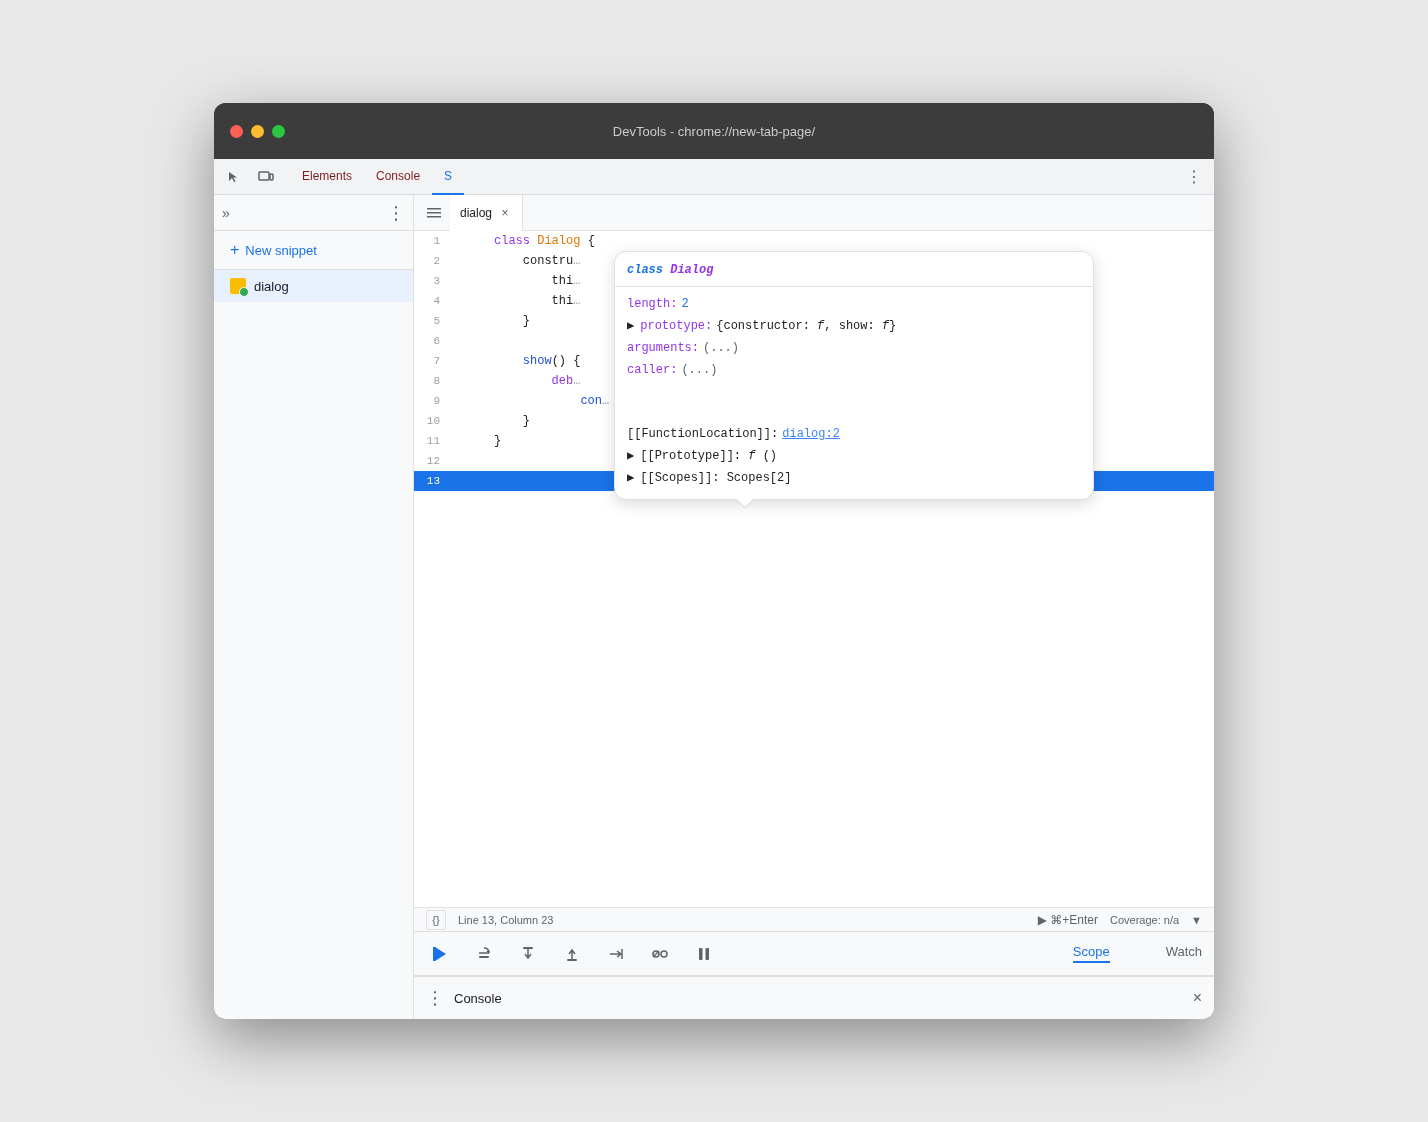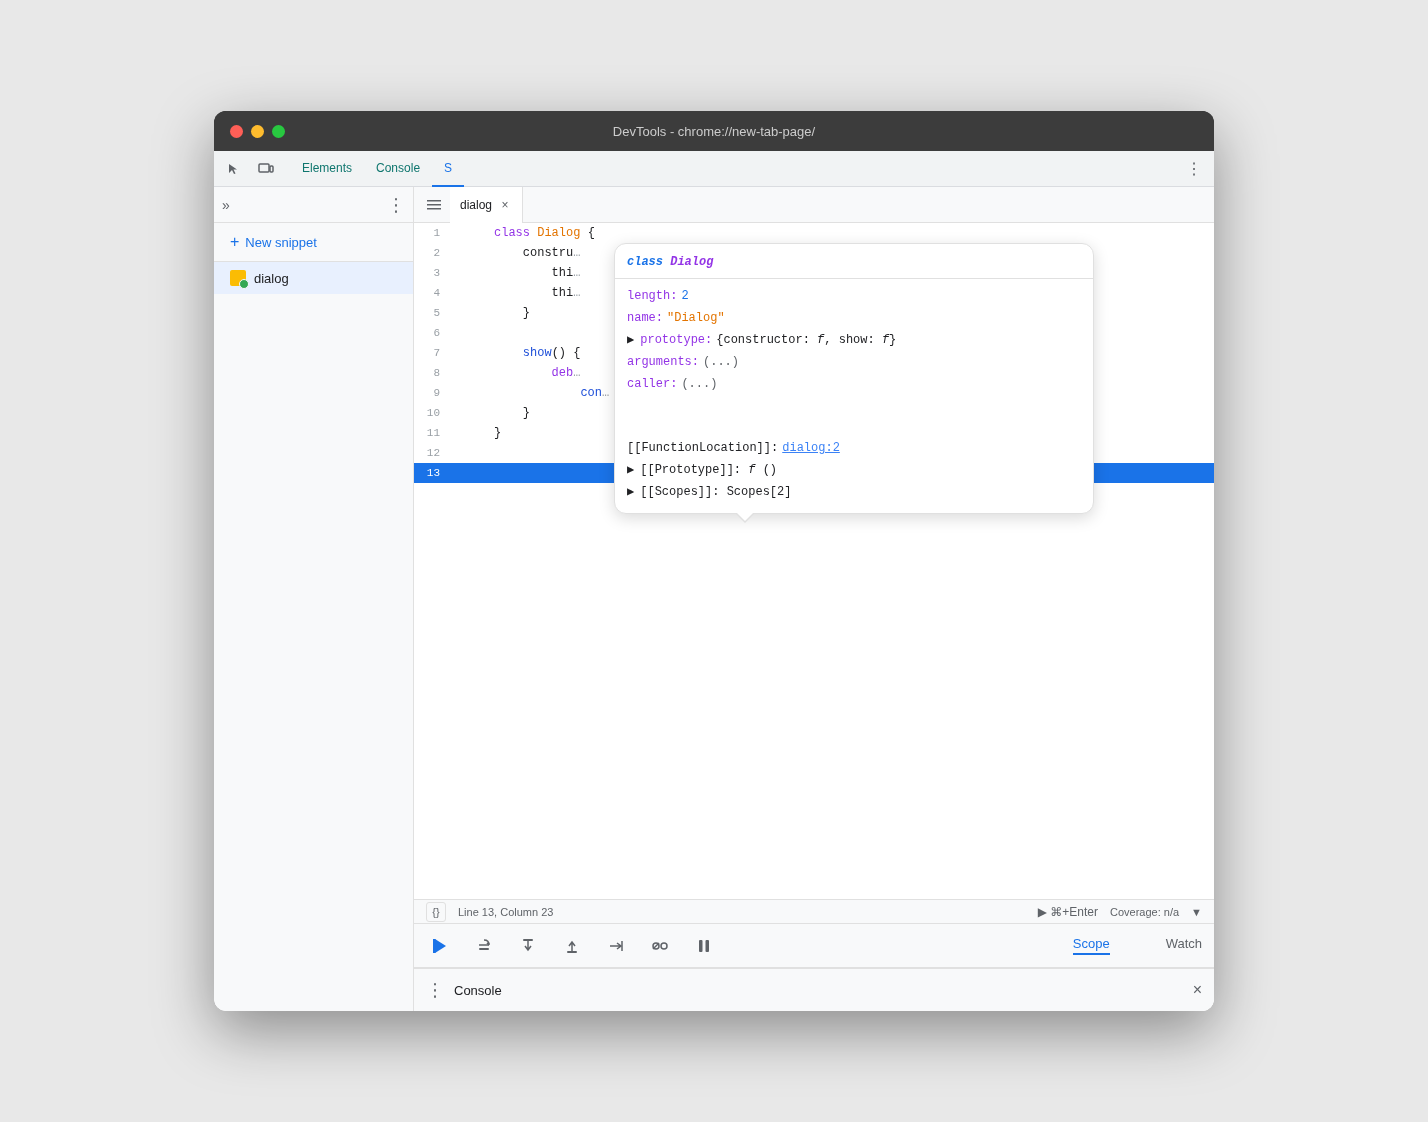--- a/index.html
+++ b/index.html
@@ -13,21 +13,21 @@
     }
     .window {
       width: 1000px;
       border-radius: 12px;
       overflow: hidden;
       box-shadow: 0 20px 60px rgba(0,0,0,0.4);
       background: #2b2b2b;
     }
     .title-bar {
       background: #3c3c3c;
-      height: 40px;
+      height: 56px;
       display: flex;
       align-items: center;
       padding: 0 16px;
       position: relative;
     }
     .traffic-lights {
       display: flex;
       gap: 8px;
       align-items: center;
     }
@@ -78,21 +78,21 @@
       cursor: pointer;
       color: #5f6368;
       font-size: 14px;
     }
     .tab-item {
       padding: 0 12px;
       height: 36px;
       display: flex;
       align-items: center;
       font-size: 12px;
-      color: #0f766e;
+      color: #7f1d1d;
       cursor: pointer;
       border-bottom: 2px solid transparent;
       white-space: nowrap;
     }
     .tab-item.active {
       color: #1a73e8;
       border-bottom: 2px solid #1a73e8;
     }
     .more-btn {
       margin-left: auto;
@@ -573,24 +573,20 @@
           <div class="tooltip-popup">
             <div class="tooltip-header">
               <span class="class-kw">class</span>
               <span> </span>
               <span class="class-name">Dialog</span>
             </div>
             <div class="tooltip-body">
               <div class="tp-row">
                 <span class="tp-key">length:</span>
                 <span class="tp-val-num"> 2</span>
-              </div>
-              <div class="tp-row">
-                <span class="tp-key">name:</span>
-                <span class="tp-val-str"> "Dialog"</span>
               </div>
               <div class="tp-row">
                 <span class="tp-expand">▶</span>
                 <span class="tp-key">prototype:</span>
                 <span class="tp-val-dark"> {constructor: <em>f</em>, show: <em>f</em>}</span>
               </div>
               <div class="tp-row">
                 <span class="tp-key">arguments:</span>
                 <span class="tp-val-gray"> (...)</span>
               </div>

